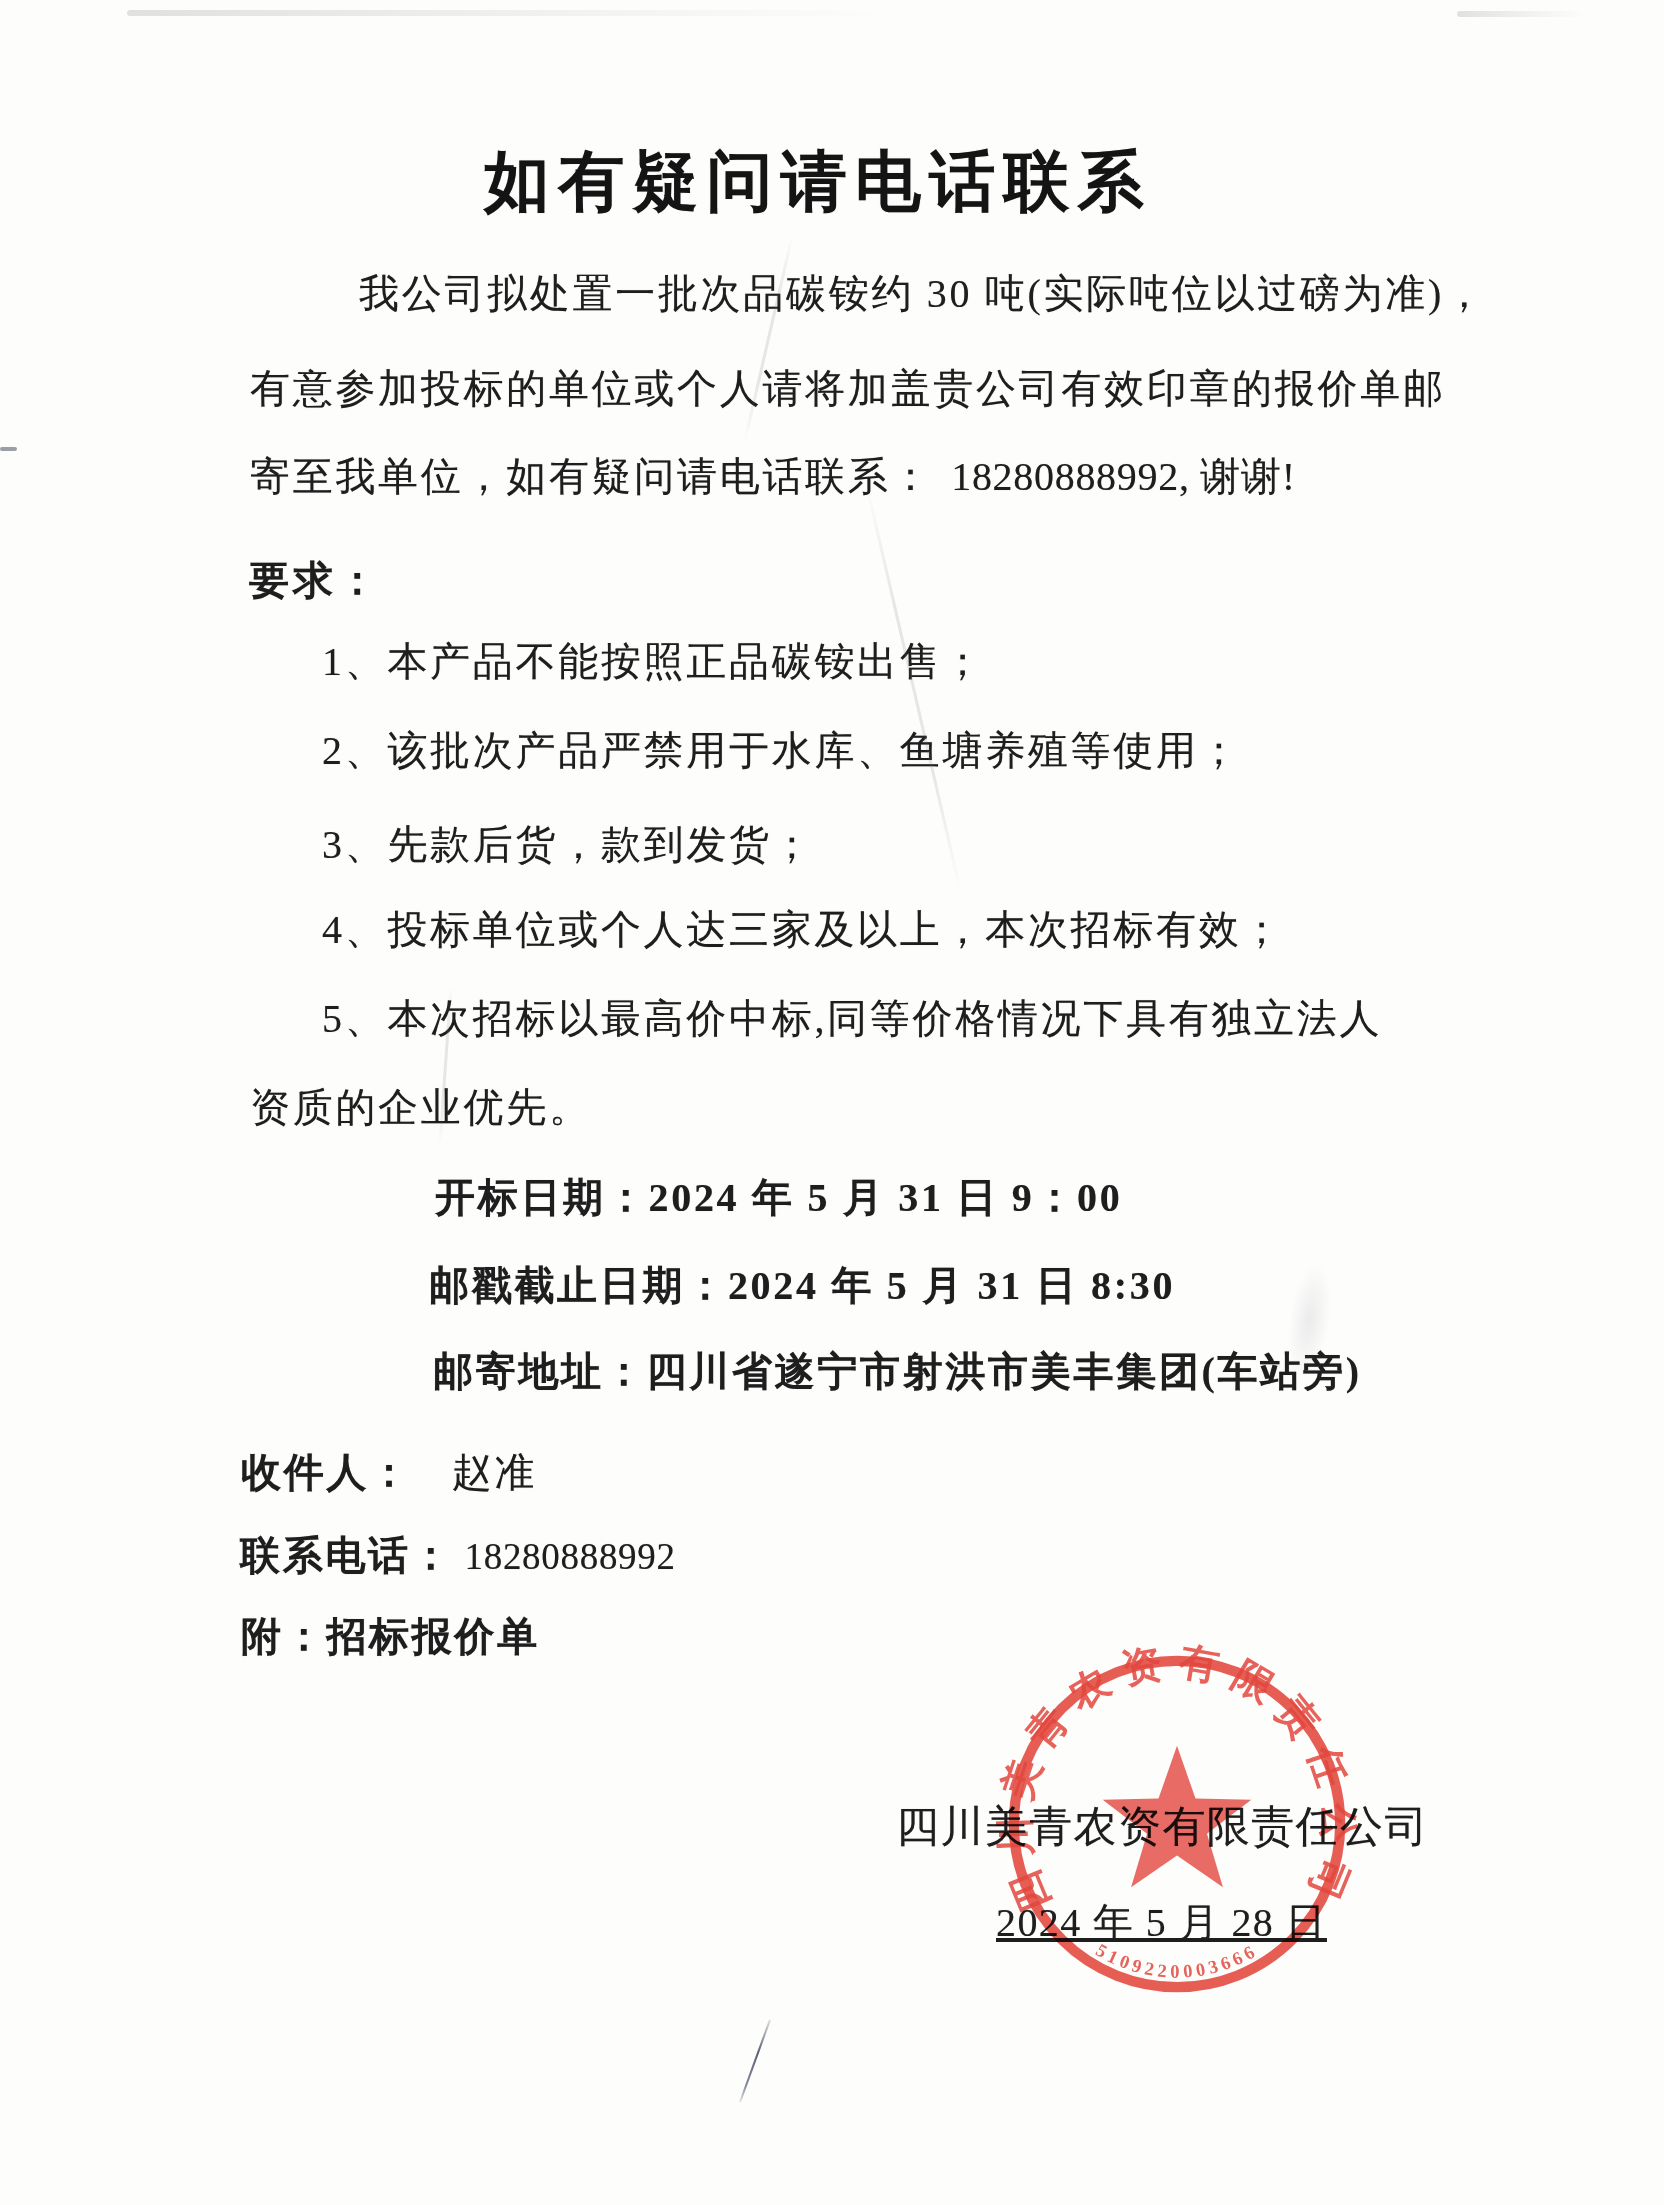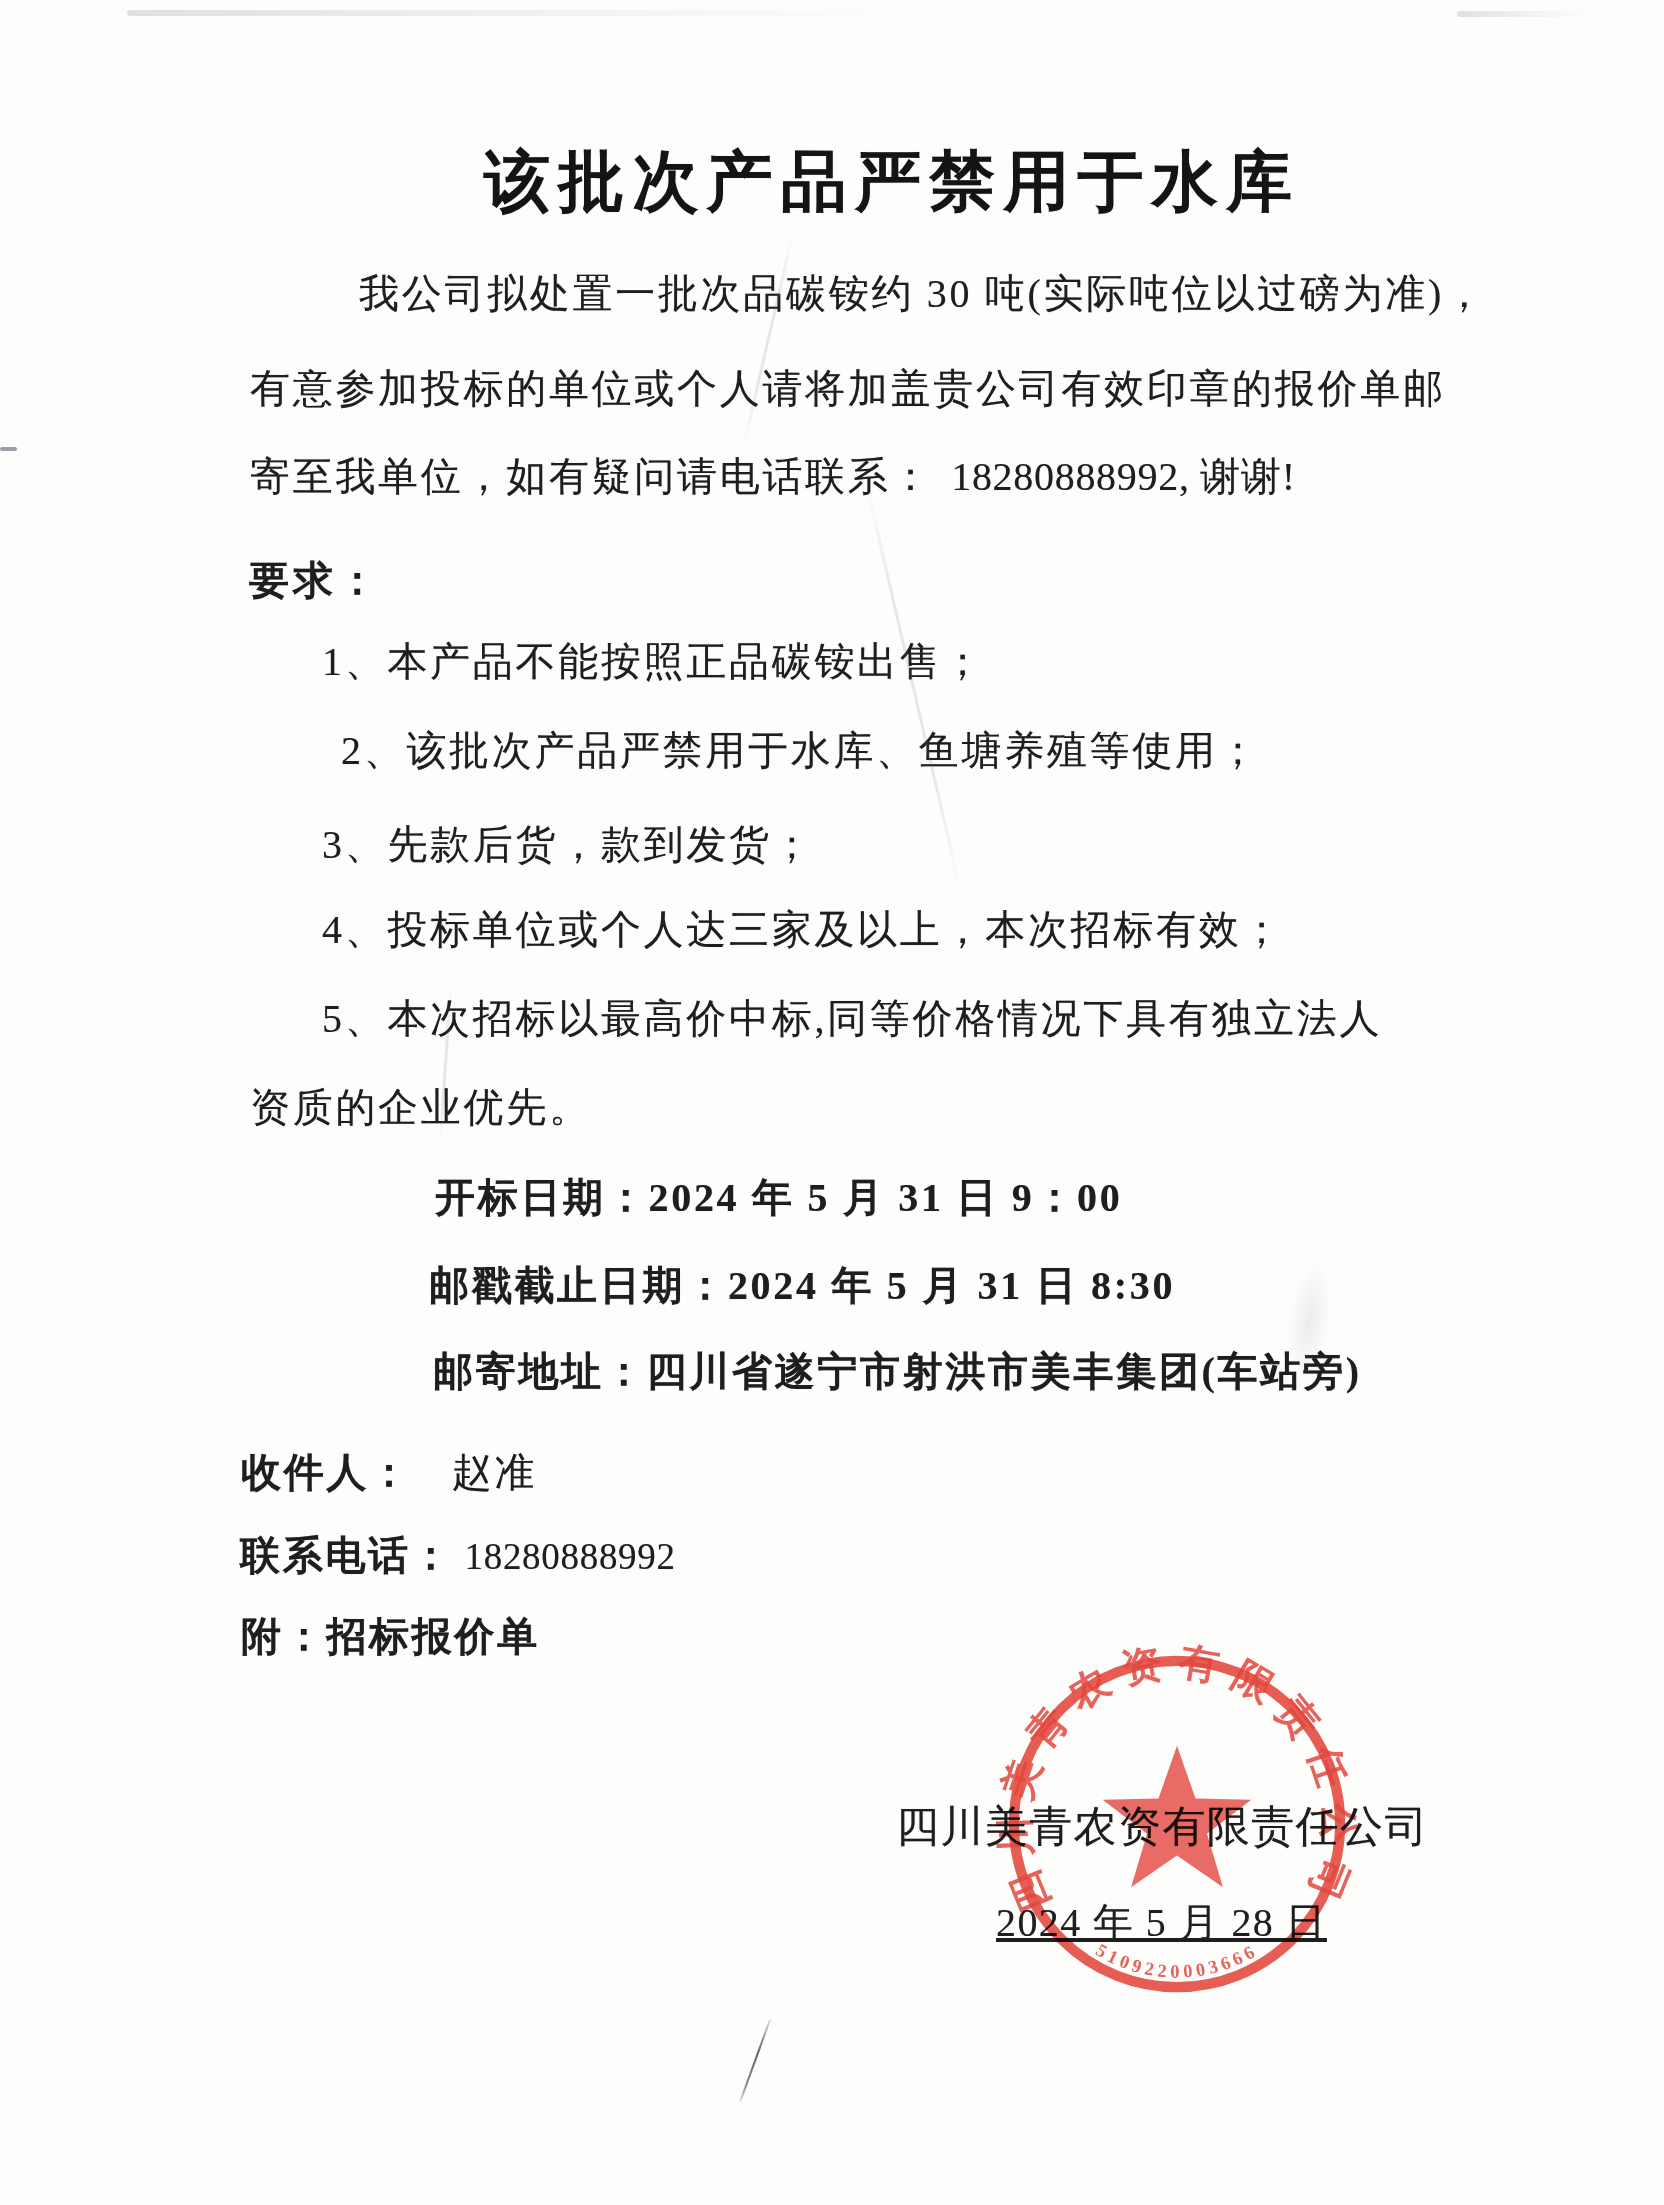--- a/index.html
+++ b/index.html
@@ -77,31 +77,31 @@
 
   <div class="artifact streak" style="left:127px; top:9.6px; width:768px;"></div>
   <div class="artifact streak" style="left:1457px; top:11px; width:130px;"></div>
   <div class="artifact crease" style="left:767px; top:232px; height:213px; transform:rotate(13deg);"></div>
   <div class="artifact crease" style="left:912px; top:479px; height:418px; transform:rotate(-13deg);"></div>
   <div class="artifact crease" style="left:444px; top:986px; height:158px; transform:rotate(4deg);"></div>
   <div class="artifact smudge" style="left:1289px; top:1262px; width:41px; height:117px; transform:rotate(8deg);"></div>
   <div class="artifact hairline" style="left:754px; top:2017px; height:88px; transform:rotate(20deg);"></div>
   <div class="artifact edge-mark" style="left:0; top:447px; width:16.5px; height:4.1px;"></div>
 
-  <div class="line title-line" style="left:484px; top:137px;">该批次产品严禁用于水库</div>
+  <div class="line title-line" style="left:484px; top:137px;">如有疑问请电话联系</div>
 
   <div class="line" style="left:335px; top:266px;margin-left:24px;">我公司拟处置一批次品碳铵约 30 吨(实际吨位以过磅为准)，</div>
   <div class="line" style="left:250px; top:361px;">有意参加投标的单位或个人请将加盖贵公司有效印章的报价单邮</div>
   <div class="line" style="left:250px; top:449px;">
     <span>寄至我单位，如有疑问请电话联系：</span><span class="phone-seg">18280888992, 谢谢!</span>
   </div>
 
   <div class="line req-heading" style="left:249px; top:553px;">要求：</div>
   <div class="line" style="left:322px; top:634px;">1、本产品不能按照正品碳铵出售；</div>
-  <div class="line" style="left:322px; top:723px;margin-left:19px;">2、该批次产品严禁用于水库、鱼塘养殖等使用；</div>
+  <div class="line" style="left:322px; top:723px;">2、该批次产品严禁用于水库、鱼塘养殖等使用；</div>
   <div class="line" style="left:322px; top:817px;">3、先款后货，款到发货；</div>
   <div class="line" style="left:322px; top:902px;">4、投标单位或个人达三家及以上，本次招标有效；</div>
   <div class="line" style="left:322px; top:991px;">5、本次招标以最高价中标,同等价格情况下具有独立法人</div>
   <div class="line" style="left:250px; top:1080px;">资质的企业优先。</div>
 
   <div class="line bold" style="left:435px; top:1170px;">开标日期：2024 年 5 月 31 日 9：00</div>
   <div class="line bold" style="left:429px; top:1258px;">邮戳截止日期：2024 年 5 月 31 日 8:30</div>
   <div class="line bold" style="left:433px; top:1344px;">邮寄地址：四川省遂宁市射洪市美丰集团(车站旁)</div>
 
   <div class="line" style="left:241px; top:1445px;font-family:Liberation Mono, monospace;">

